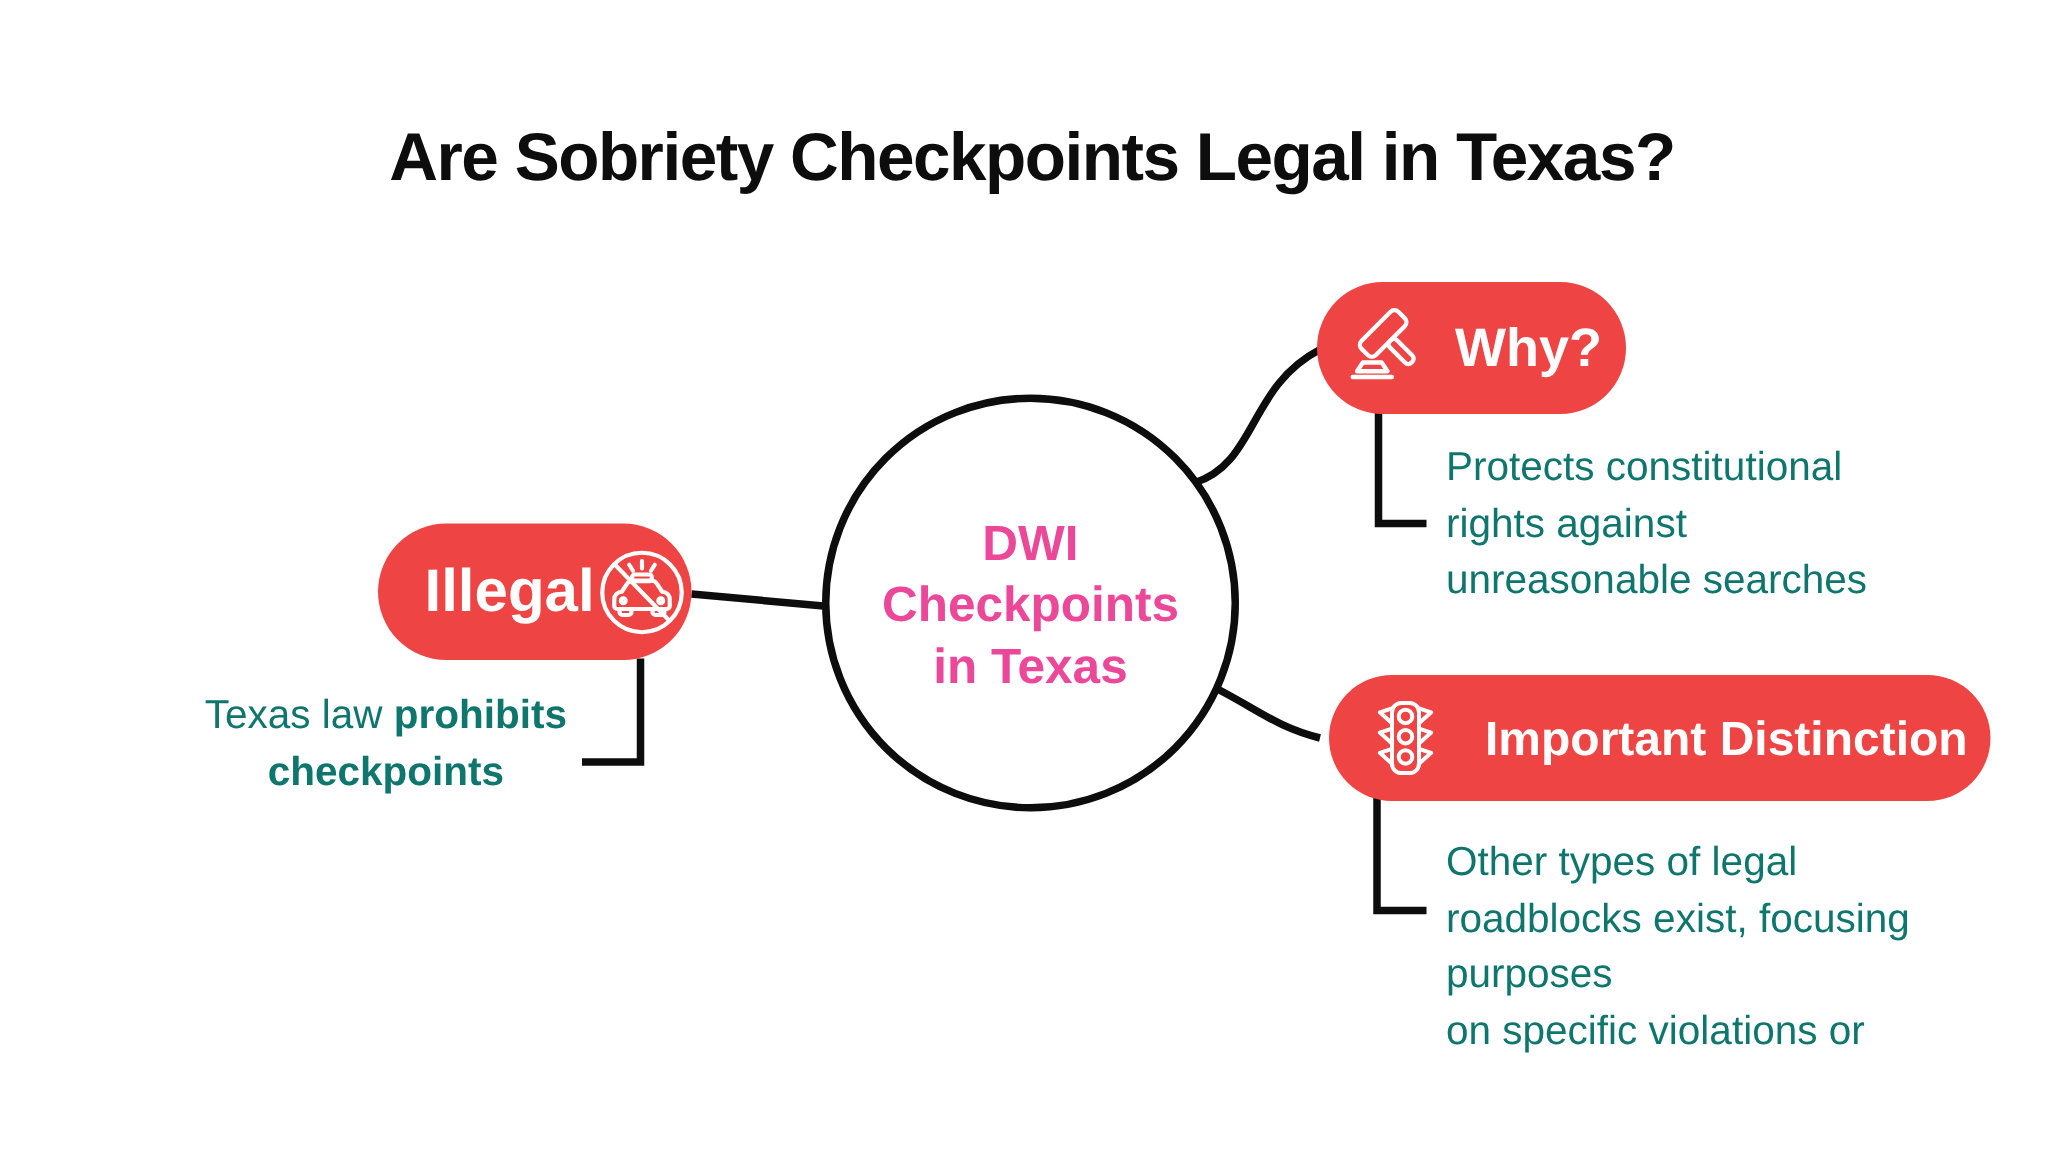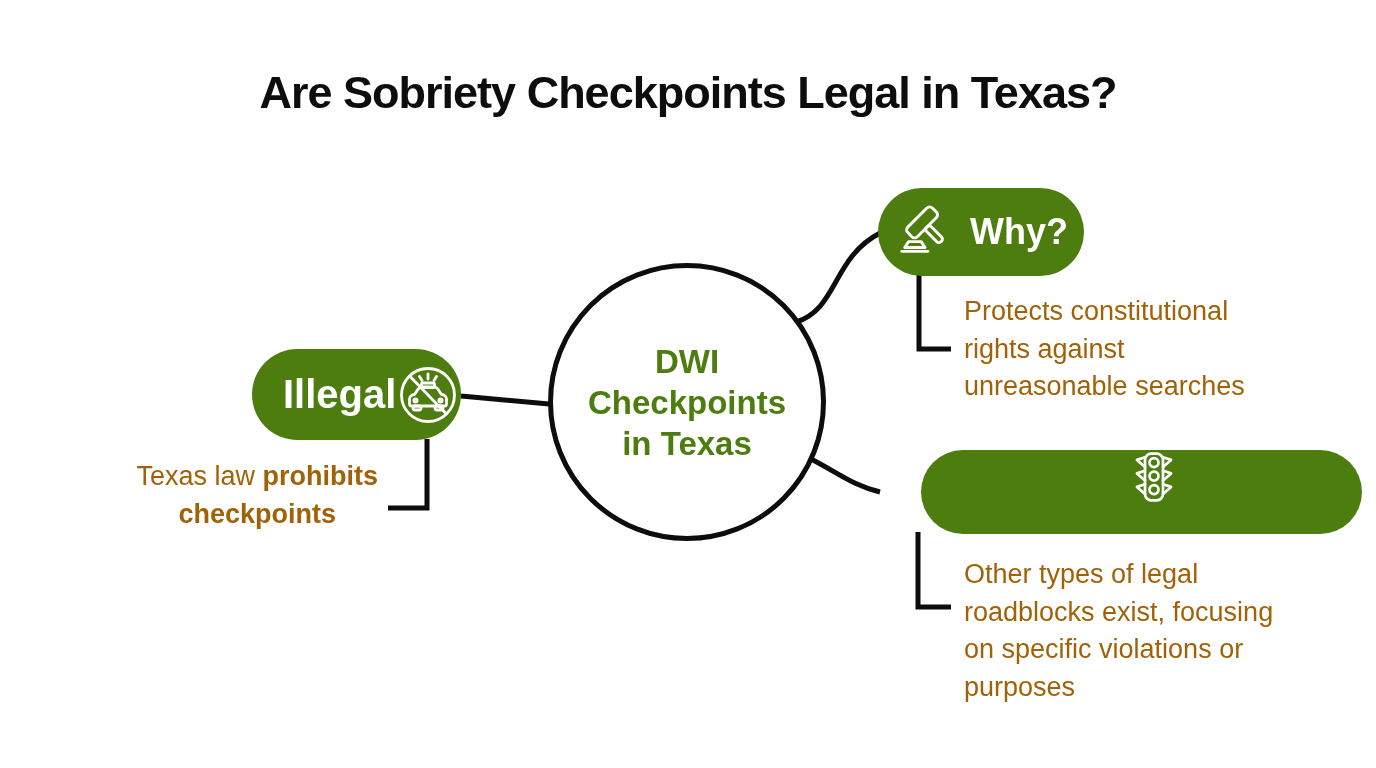--- a/index.html
+++ b/index.html
@@ -20,21 +20,21 @@
   }
   .connectors path {
     fill: none;
     stroke: #0d0d0d;
     stroke-width: 5;
   }
   .title {
     position: absolute;
     left: 0; right: 0;
     top: 66px;
-    margin: 0;
+    margin: 12px;
     text-align: center;
     font-size: 45px;
     line-height: 54px;
     font-weight: 700;
     letter-spacing: -1px;
     color: #0d0d0d;
     z-index: 3;
   }
   .center-circle {
     position: absolute;
@@ -47,26 +47,26 @@
     display: flex;
     align-items: center;
     justify-content: center;
     z-index: 2;
   }
   .center-text {
     text-align: center;
     font-size: 33px;
     font-weight: 700;
     line-height: 41px;
-    color: #4d7c0f;
+    color: #ec4899;
   }
   .pill {
     position: absolute;
     box-sizing: border-box;
-    background: #4d7c0f;
+    background: #ef4444;
     color: #ffffff;
     display: flex;
     align-items: center;
     z-index: 2;
   }
   .pill-label { white-space: nowrap; }
   .pill-illegal {
     left: 252px; top: 349px;
     width: 209px; height: 91px;
     border-radius: 46px;
@@ -78,36 +78,35 @@
   .pill-why {
     left: 878px; top: 188px;
     width: 206px; height: 88px;
     border-radius: 44px;
     padding-left: 18px;
     gap: 16px;
   }
   .pill-why .pill-label { font-size: 36px; font-weight: 700; }
   .pill-why .pill-icon { width: 58px; height: 58px; }
   .pill-distinction {
-    left: 921px; top: 450px;
+    left: 886px; top: 450px;
     width: 441px; height: 84px;
     border-radius: 42px;
     padding-left: 24px;
     gap: 26px;
-    flex-direction: column;
   }
   .pill-distinction .pill-label { font-size: 32px; font-weight: 700; }
   .pill-distinction .pill-icon { width: 54px; height: 54px; }
   .pill-icon { display: inline-flex; flex: none; }
   .pill-icon svg { width: 100%; height: 100%; }
   .desc {
     position: absolute;
     font-size: 27px;
     line-height: 37.5px;
-    color: #a16207;
+    color: #0f766e;
     z-index: 2;
   }
   .desc .b, .desc b { font-weight: 700; }
   .desc-illegal {
     right: 998px;
     top: 458px;
     text-align: center;
     white-space: nowrap;
   }
   .desc-why { left: 964px; top: 293px; white-space: nowrap; }
@@ -189,17 +188,17 @@
         <path d="M20 8 L11 11 L20 19 M20 23 L11 26 L20 34 M20 38 L11 41 L20 49"></path>
         <path d="M40 8 L49 11 L40 19 M40 23 L49 26 L40 34 M40 38 L49 41 L40 49"></path>
       </svg>
     </span>
     <span class="pill-label">Important Distinction</span>
   </div>
 
   <div class="desc desc-distinction">
     <div>Other types of legal</div>
     <div>roadblocks exist, focusing</div>
+    <div>purposes</div>
     <div>on specific violations or</div>
-    <div>purposes</div>
   </div>
 
 </div>
 
 </body></html>

